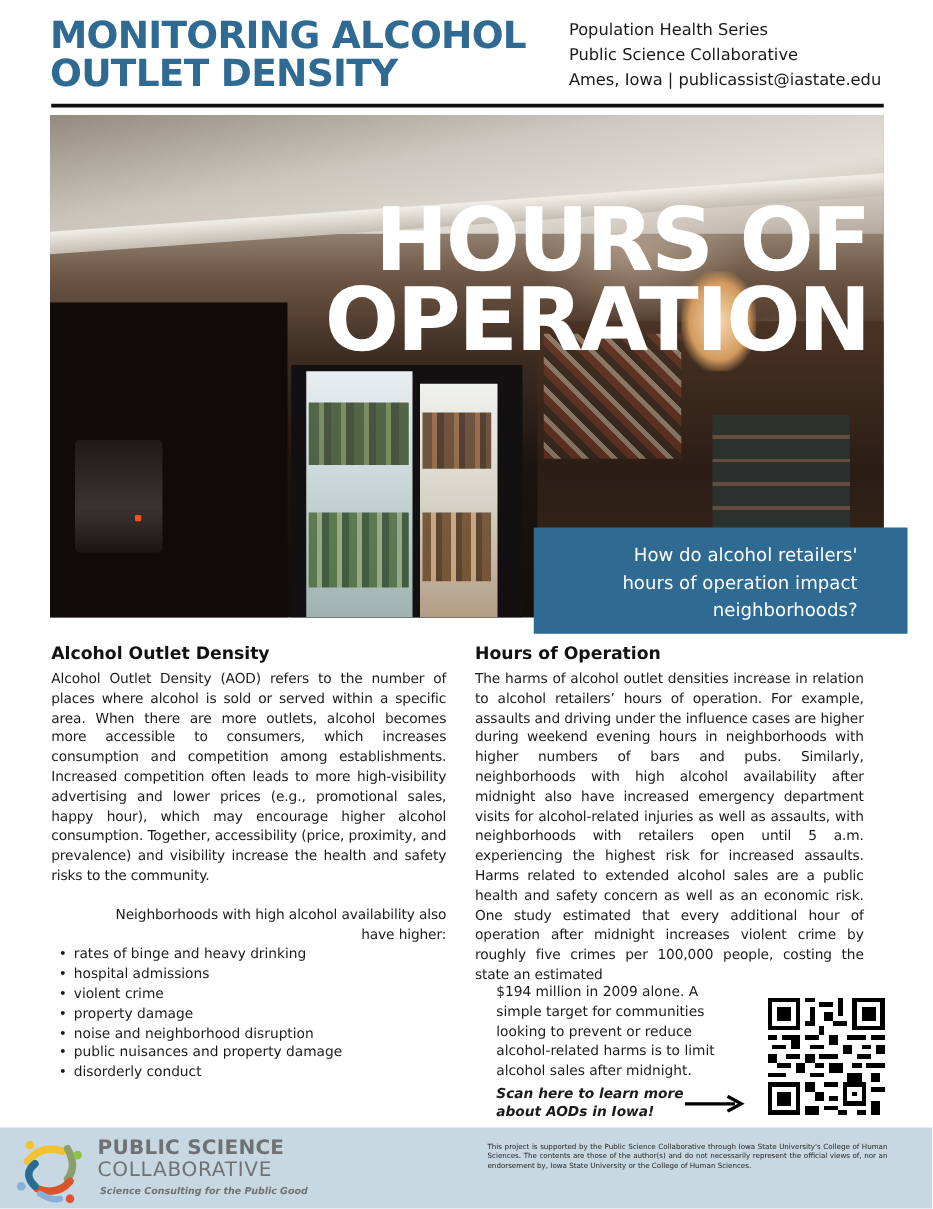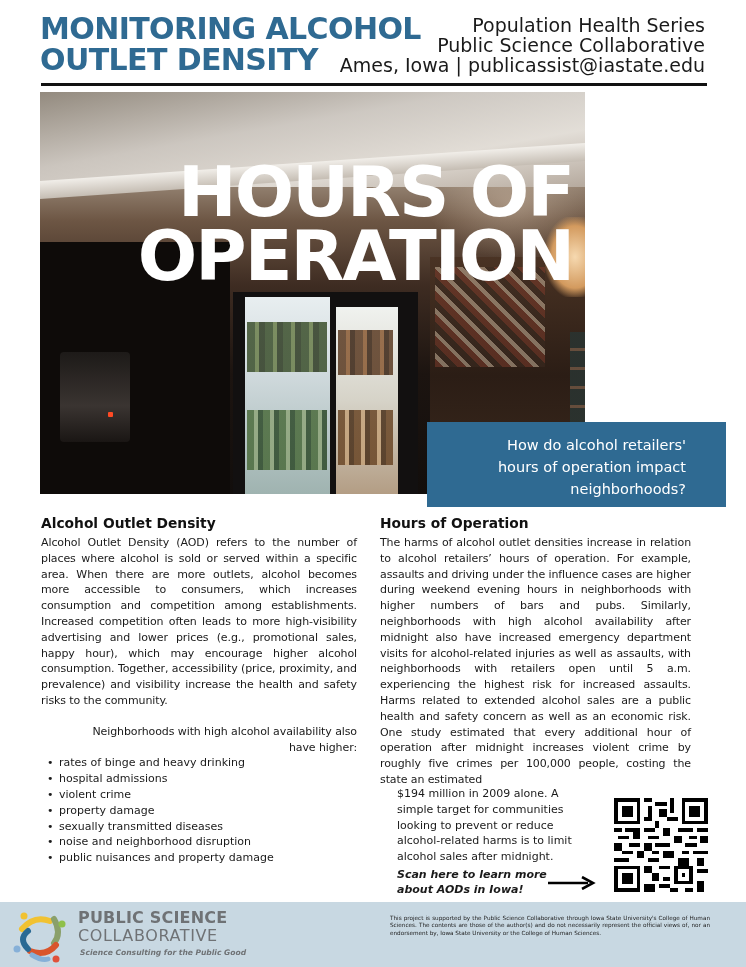--- a/index.html
+++ b/index.html
@@ -6,28 +6,28 @@
     html, body { width: 746px; height: 967px; background: #ffffff; overflow: hidden; }
     body { position: relative; font-family: "DejaVu Sans", sans-serif; color: #1a1a1a; }
 
     .header-title {
       position: absolute; left: 40px; top: 13px;
       font-family: "DejaVu Sans", sans-serif; font-weight: bold;
       color: #2f6a92; font-size: 30px; line-height: 31px; letter-spacing: -0.6px;
     }
     .header-title span { display: block; }
     .header-meta {
-      position: absolute; right: 41px; top: 15px; text-align: right;
-      font-family: "DejaVu Sans", sans-serif; font-size: 19px; line-height: 20px; color: #1a1a1a;
+      position: absolute; right: 41px; top: 15px; text-align: left;
+      font-family: "DejaVu Sans", sans-serif; font-size: 13px; line-height: 20px; color: #1a1a1a;
     }
     .header-meta span { display: block; }
     .header-rule { position: absolute; left: 41px; top: 83px; width: 666px; height: 3px; background: #111; }
 
     .hero {
-      position: absolute; left: 40px; top: 92px; width: 545px; height: 402px; overflow: hidden;
+      position: absolute; left: 40px; top: 92px; width: 667px; height: 402px; overflow: hidden;
       background:
         radial-gradient(ellipse 90px 60px at 590px 200px, rgba(255,200,140,0.55), transparent 70%),
         radial-gradient(ellipse 120px 80px at 470px 110px, rgba(210,190,170,0.5), transparent 70%),
         linear-gradient(180deg, #c9c3bb 0%, #a99a8a 18%, #6d5644 32%, #3e2c22 48%, #1c1410 70%, #120e0c 100%);
     }
     .hero .ceiling { position: absolute; left: 0; top: 0; width: 100%; height: 95px;
       background: linear-gradient(170deg, #8d8478 0%, #cfcac4 40%, #e7e3dd 70%, #b9aea3 100%); opacity: 0.9; }
     .hero .beam { position: absolute; left: 0; top: 70px; width: 100%; height: 18px;
       background: linear-gradient(180deg, #f1eee9, #c5bdb3); transform: skewY(-4deg); }
     .hero .left-dark { position: absolute; left: 0; top: 150px; width: 190px; height: 252px; background: #0e0b09; }
@@ -139,23 +139,23 @@
 
 <div class="col col-left">
   <h2>Alcohol Outlet Density</h2>
   <p>Alcohol Outlet Density (AOD) refers to the number of places where alcohol is sold or served within a specific area. When there are more outlets, alcohol becomes more accessible to consumers, which increases consumption and competition among establishments. Increased competition often leads to more high-visibility advertising and lower prices (e.g., promotional sales, happy hour), which may encourage higher alcohol consumption. Together, accessibility (price, proximity, and prevalence) and visibility increase the health and safety risks to the community.</p>
   <p class="intro2">Neighborhoods with high alcohol availability also have higher:</p>
   <ul>
     <li>rates of binge and heavy drinking</li>
     <li>hospital admissions</li>
     <li>violent crime</li>
     <li>property damage</li>
-    <li>sexually transmitted diseases</li>
     <li>noise and neighborhood disruption</li>
     <li>public nuisances and property damage</li>
+    <li>disorderly conduct</li>
   </ul>
 </div>
 
 <div class="col col-right">
   <h2>Hours of Operation</h2>
   <p>The harms of alcohol outlet densities increase in relation to alcohol retailers’ hours of operation. For example, assaults and driving under the influence cases are higher during weekend evening hours in neighborhoods with higher numbers of bars and pubs. Similarly, neighborhoods with high alcohol availability after midnight also have increased emergency department visits for alcohol-related injuries as well as assaults, with neighborhoods with retailers open until 5 a.m. experiencing the highest risk for increased assaults. Harms related to extended alcohol sales are a public health and safety concern as well as an economic risk. One study estimated that every additional hour of operation after midnight increases violent crime by roughly five crimes per 100,000 people, costing the state an estimated</p>
 </div>
 <div class="right-tail">
   <div>$194 million in 2009 alone. A</div>
   <div>simple target for communities</div>

